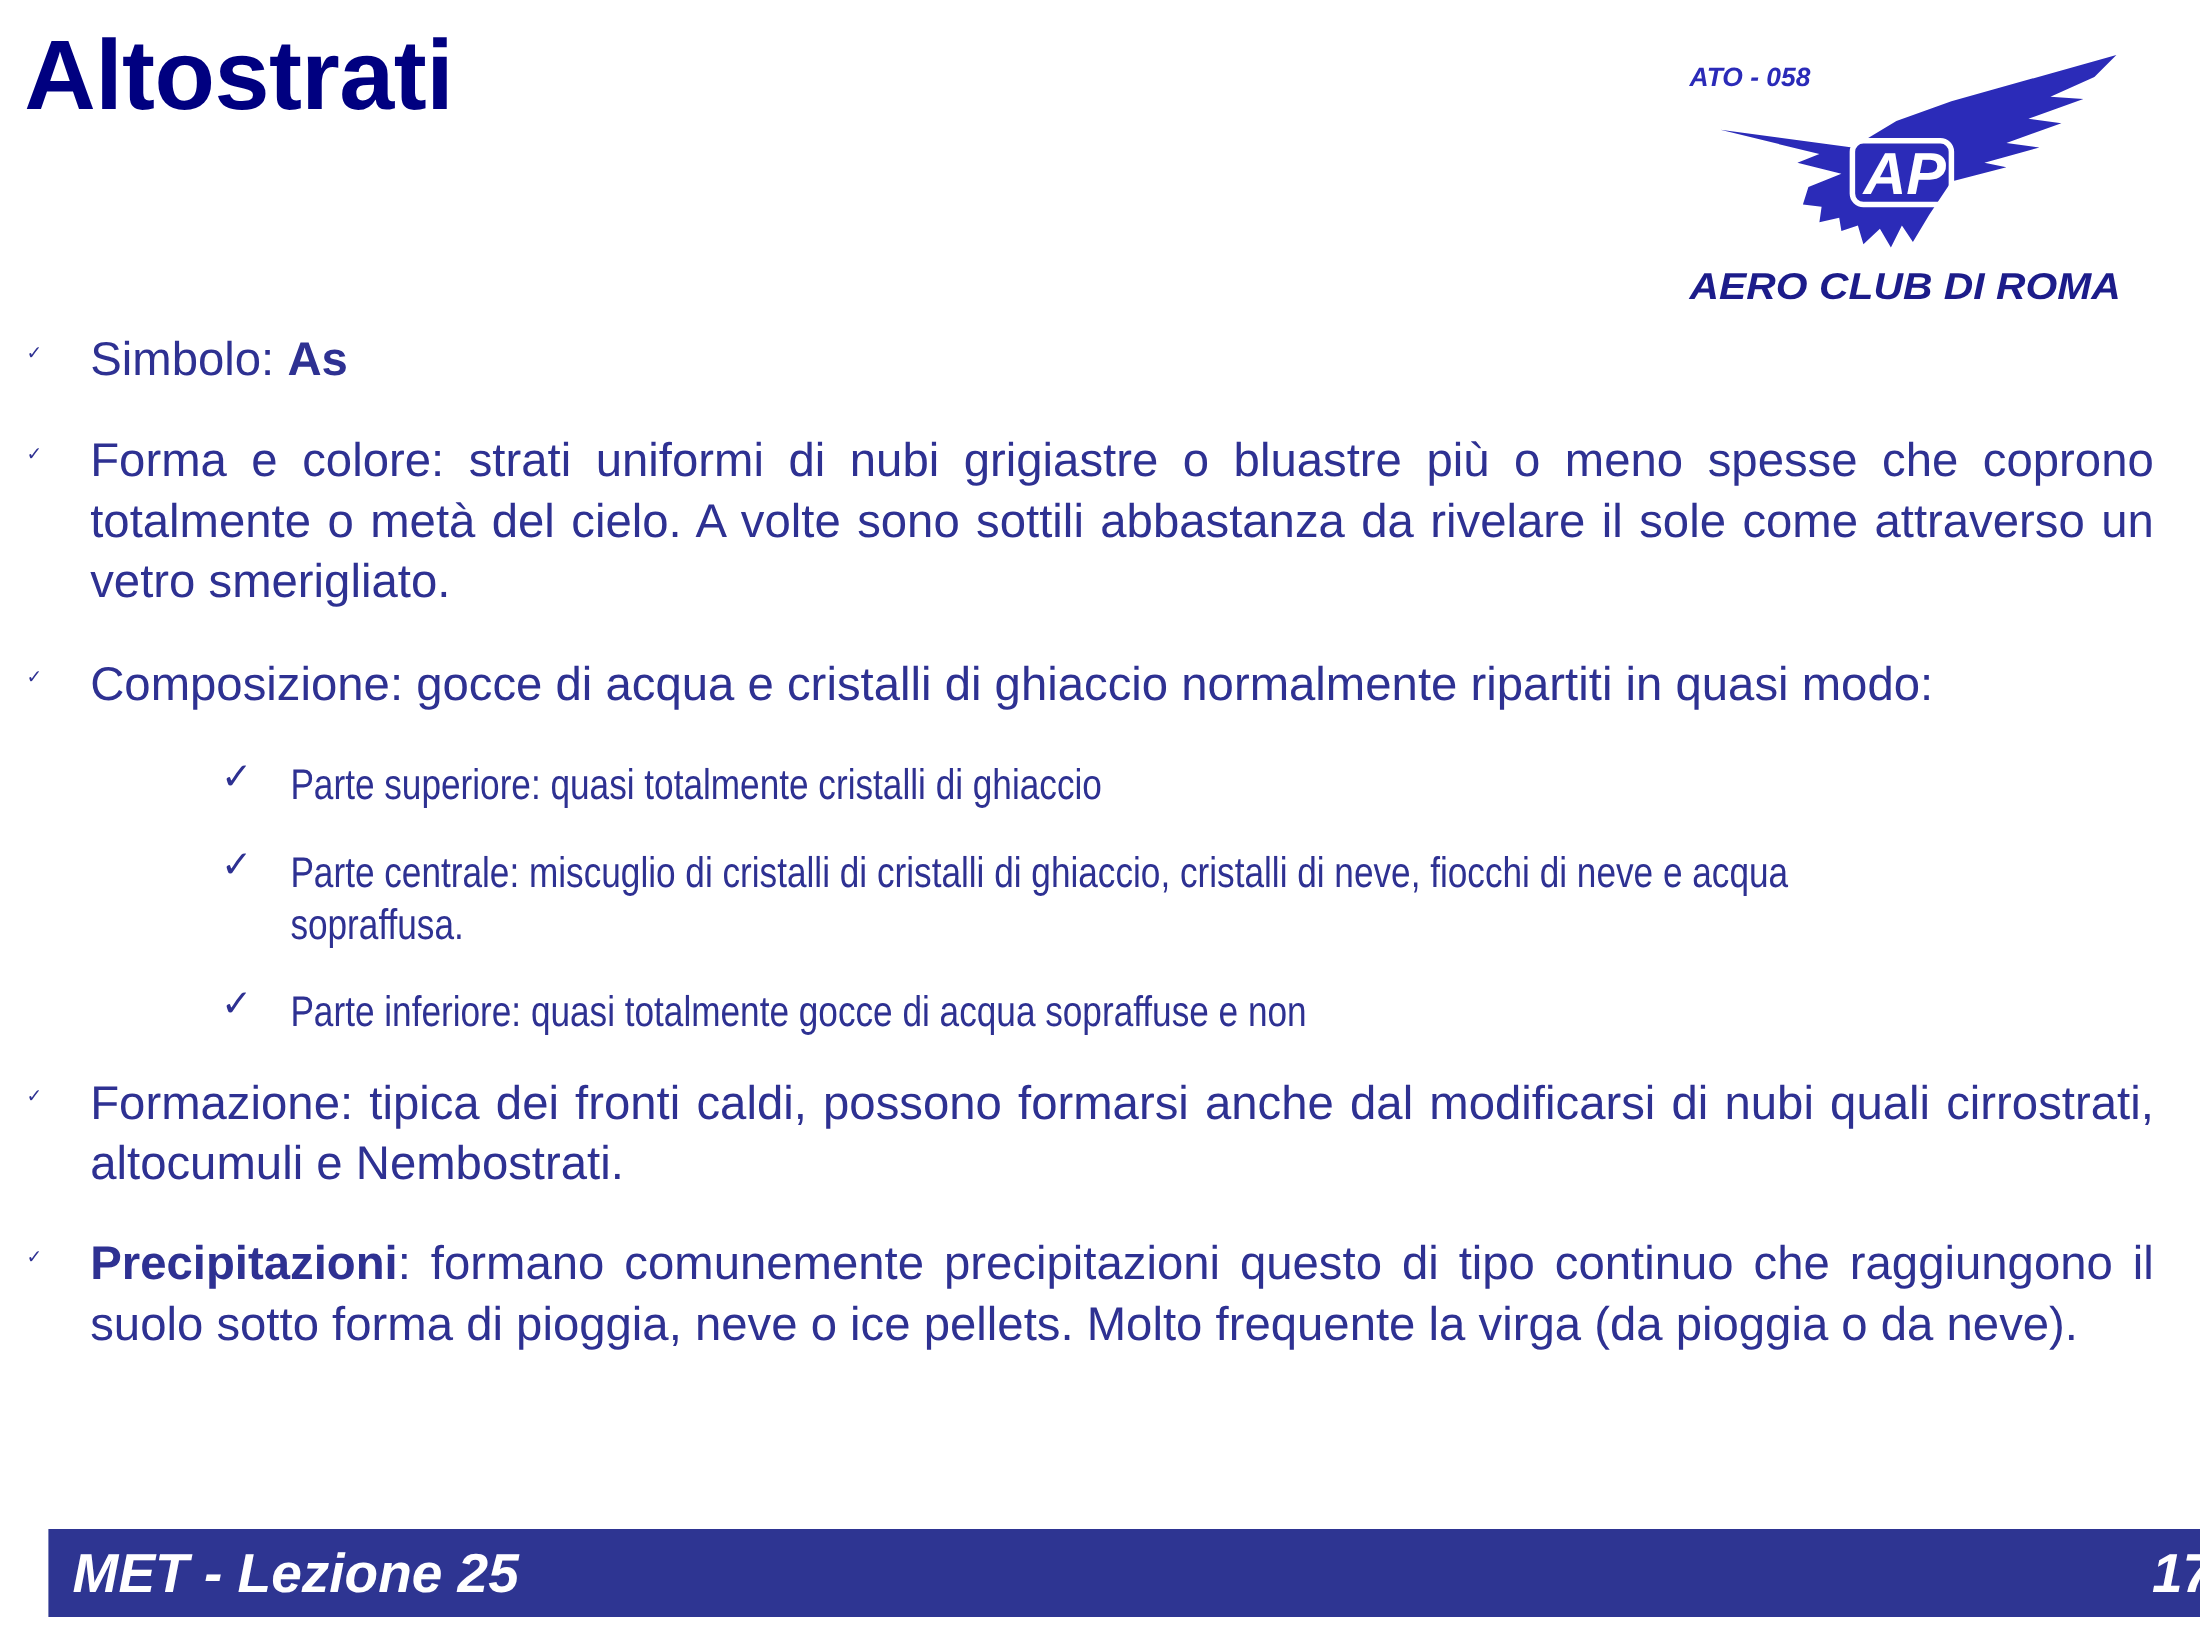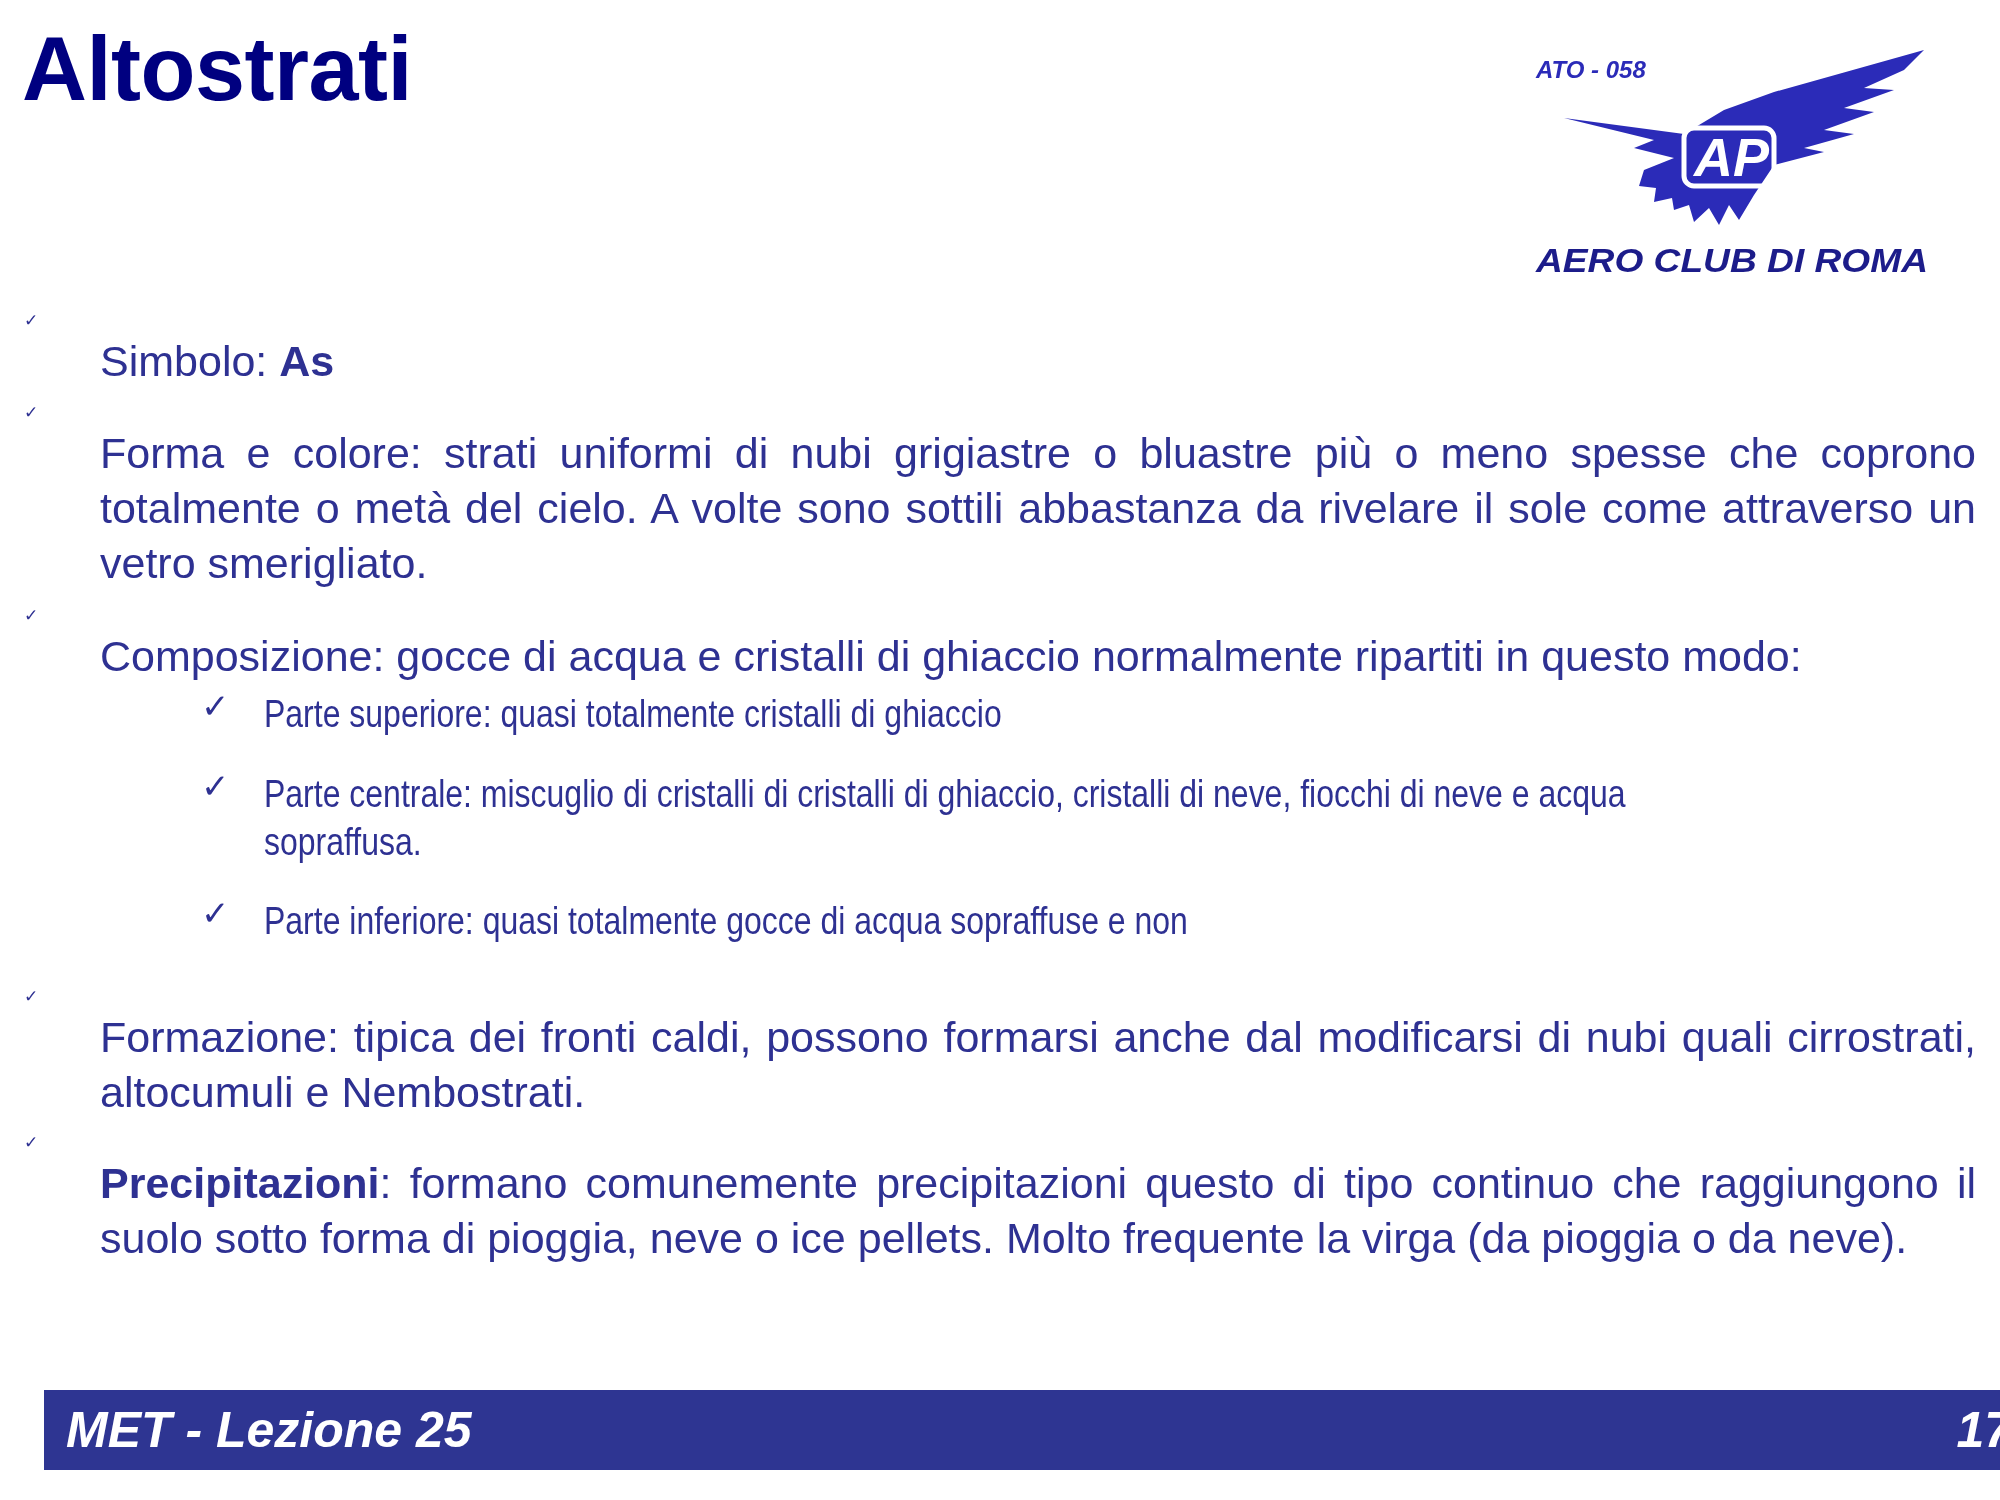--- a/index.html
+++ b/index.html
@@ -3,22 +3,22 @@
 <meta charset="utf-8">
 <style>
   html, body { margin:0; padding:0; }
   body { width:2000px; height:1500px; position:relative; background:#ffffff; overflow:hidden;
          font-family:"Liberation Sans", sans-serif; color:#2e3192; }
   .title { position:absolute; left:22px; top:14px; font-size:90px; font-weight:bold; color:#000080;
            line-height:110px; letter-spacing:-0.5px; margin:0; }
   .logo { position:absolute; left:1524px; top:30px; width:410px; height:250px; }
   .bullet { position:absolute; left:0; width:2000px; }
   .bullet .chk { position:absolute; left:24px; font-size:17px; color:#2e3192; }
-  .bullet .txt { position:absolute; left:100px; width:1876px; font-size:43px; line-height:55px;
-                 text-align:justify; text-align-last:left;margin-top:34px; }
+  .bullet .txt { position:absolute; left:82px; width:1876px; font-size:43px; line-height:55px;
+                 text-align:justify; text-align-last:left; }
   .sub { position:absolute; left:0; width:2000px; }
   .sub .chk { position:absolute; left:201px; font-size:34px; color:#2e3192; font-family:"DejaVu Sans", sans-serif; }
   .sub .txt { position:absolute; left:264px; width:1980px; font-size:39px; line-height:48px;
               transform:scaleX(0.82); transform-origin:left top; }
   b { font-weight:bold; }
   .footer { position:absolute; left:0; top:1390px; width:2000px; height:80px; background:#2e3592;margin-left:44px; }
   .footer .left { position:absolute; left:22px; top:8px; font-size:50px; font-weight:bold; font-style:italic; color:#ffffff; line-height:64px; }
   .footer .right { position:absolute; right:32px; top:8px; font-size:50px; font-weight:bold; font-style:italic; color:#ffffff; line-height:64px; }
 </style>
 </head>
@@ -41,21 +41,21 @@
   <div class="txt"><span>Simbolo: </span><b>As</b></div>
 </div>
 
 <div class="bullet" style="top:392px;">
   <span class="chk" style="top:10px;">✓</span>
   <div class="txt">Forma e colore: strati uniformi di nubi grigiastre o bluastre più o meno spesse che coprono totalmente o metà del cielo. A volte sono sottili abbastanza da rivelare il sole come attraverso un vetro smerigliato.</div>
 </div>
 
 <div class="bullet" style="top:595px;">
   <span class="chk" style="top:10px;">✓</span>
-  <div class="txt">Composizione: gocce di acqua e cristalli di ghiaccio normalmente ripartiti in questo modo:</div>
+  <div class="txt">Composizione: gocce di acqua e cristalli di ghiaccio normalmente ripartiti in quasi modo:</div>
 </div>
 
 <div class="sub" style="top:690px;">
   <span class="chk" style="top:-4px;">✓</span>
   <div class="txt" style="width:1860px;">Parte superiore: quasi totalmente cristalli di ghiaccio</div>
 </div>
 
 <div class="sub" style="top:770px;">
   <span class="chk" style="top:-4px;">✓</span>
   <div class="txt" style="width:1860px;">Parte centrale: miscuglio di cristalli di cristalli di ghiaccio, cristalli di neve,  fiocchi di neve e acqua sopraffusa.</div>

